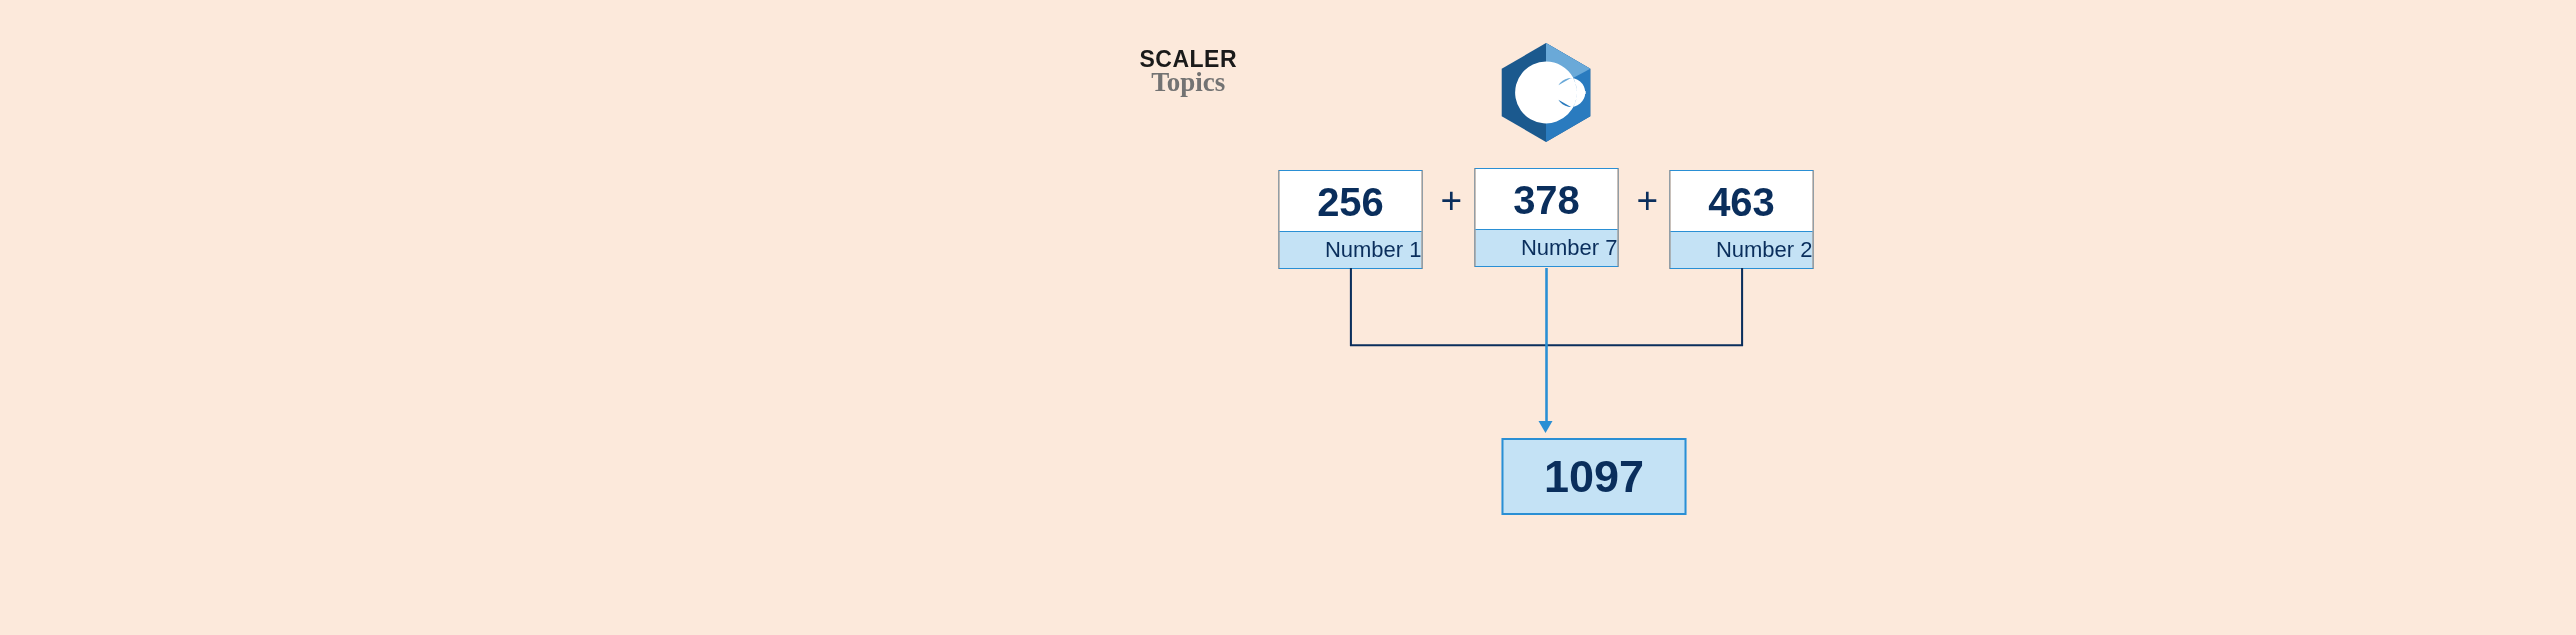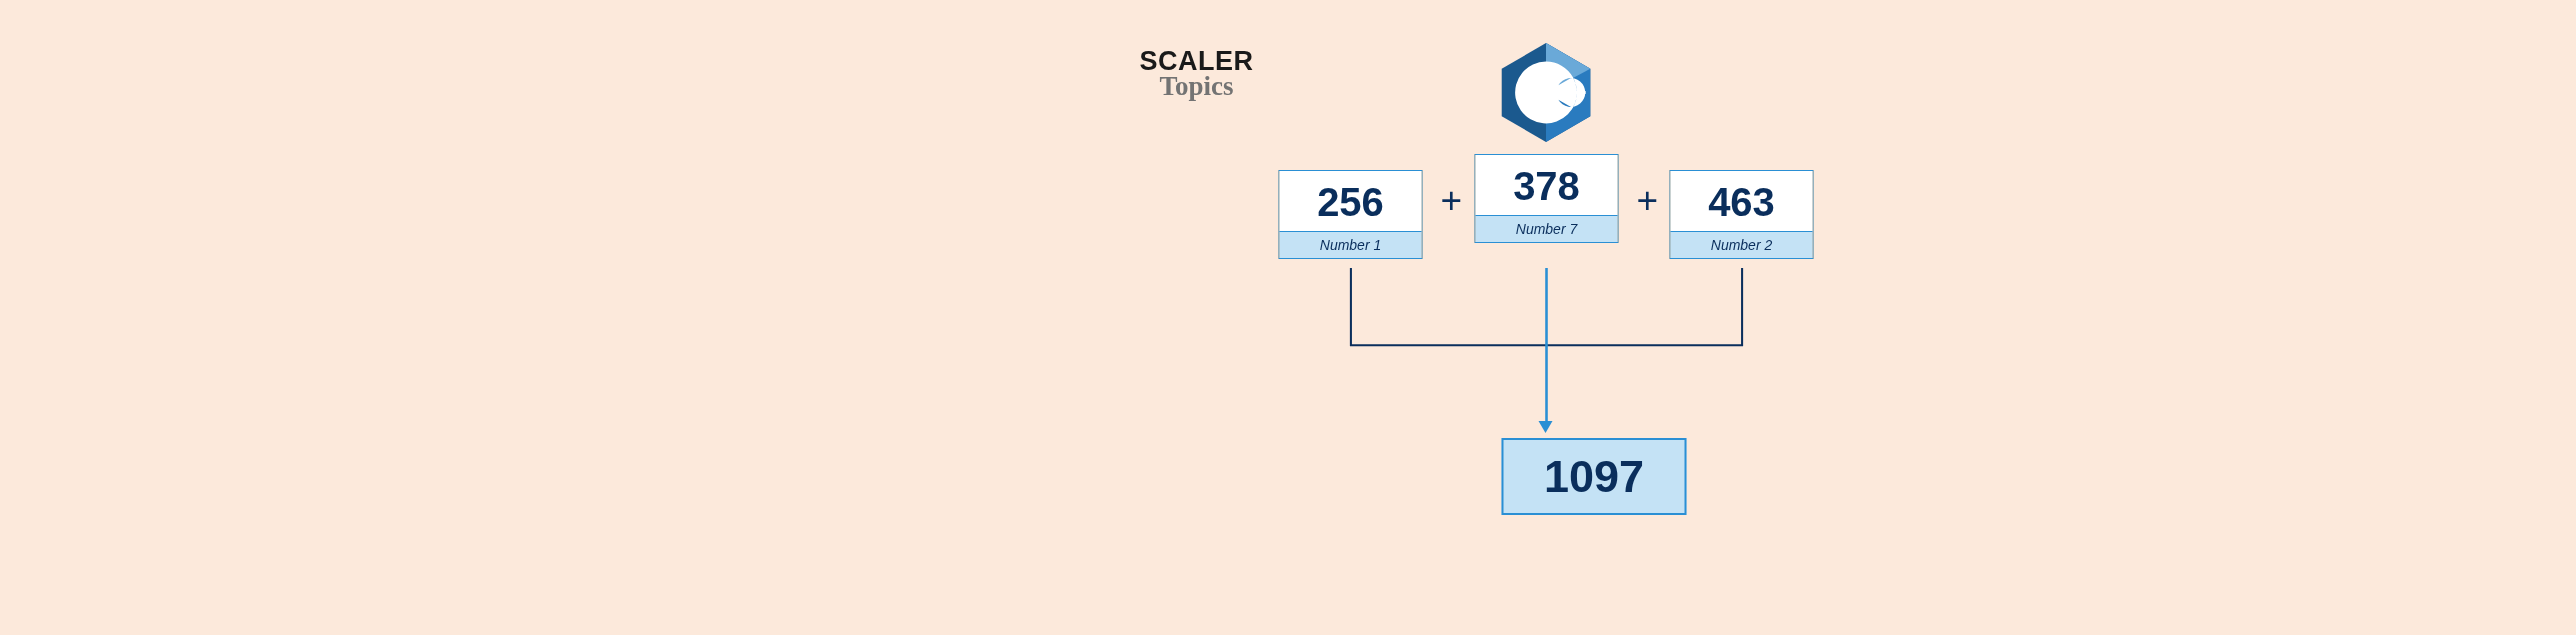--- a/index.html
+++ b/index.html
@@ -23,21 +23,21 @@
     position: absolute;
     top: 46px;
     left: 57px;
     display: flex;
     flex-direction: column;
     align-items: center;
   }
   .logo-scaler {
     font-family: "Arial Black", Arial, sans-serif;
     font-weight: 900;
-    font-size: 27px;
+    font-size: 23px;
     letter-spacing: 0.5px;
     color: #1a1a1a;
   }
   .logo-topics {
     font-family: "Brush Script MT", cursive;
     font-size: 27px;
     color: #737373;
     margin-top: -6.2px;
     font-weight: 600;
   }
@@ -45,41 +45,40 @@
     position: absolute;
     top: 41px;
     left: 417px;
     width: 93px;
     height: 103px;
   }
   .numbox {
     position: absolute;
     width: 144px;
     border: 1.5px solid #2a8fd4;
-    background: #fdba74;
+    background: #f97316;
     display: flex;
     flex-direction: column;
   }
   .numbox .value {
     font-size: 40px;
     font-weight: 600;
     color: #0a2e5c;
     text-align: center;
     padding: 9.3px 0 6.2px 0;
     background: #fff;
   }
   .numbox .label {
     background: #c4e2f5;
     color: #0a2e5c;
-    font-size: 14px;
+    font-size: 22px;
     font-weight: 500;
-    text-align: center;
+    text-align: right;
     padding: 4.1px 0 5.2px 0;
     border-top: 1px solid #2a8fd4;
-    font-style: italic;
   }
   .plus {
     position: absolute;
     font-size: 37px;
     font-weight: 400;
     color: #0a2e5c;
   }
   .result-box {
     position: absolute;
     width: 185px;
@@ -130,21 +129,21 @@
     </svg>
   </div>
 
   <div class="numbox" style="top:170px; left:196px;">
     <div class="value">256</div>
     <div class="label">Number 1</div>
   </div>
 
   <div class="plus" style="top:180px; left:358px;">+</div>
 
-  <div class="numbox" style="top:154px; left:392px;">
+  <div class="numbox" style="top:168px; left:392px;">
     <div class="value">378</div>
     <div class="label">Number 7</div>
   </div>
 
   <div class="plus" style="top:180px; left:554px;">+</div>
 
   <div class="numbox" style="top:170px; left:587px;">
     <div class="value">463</div>
     <div class="label">Number 2</div>
   </div>

